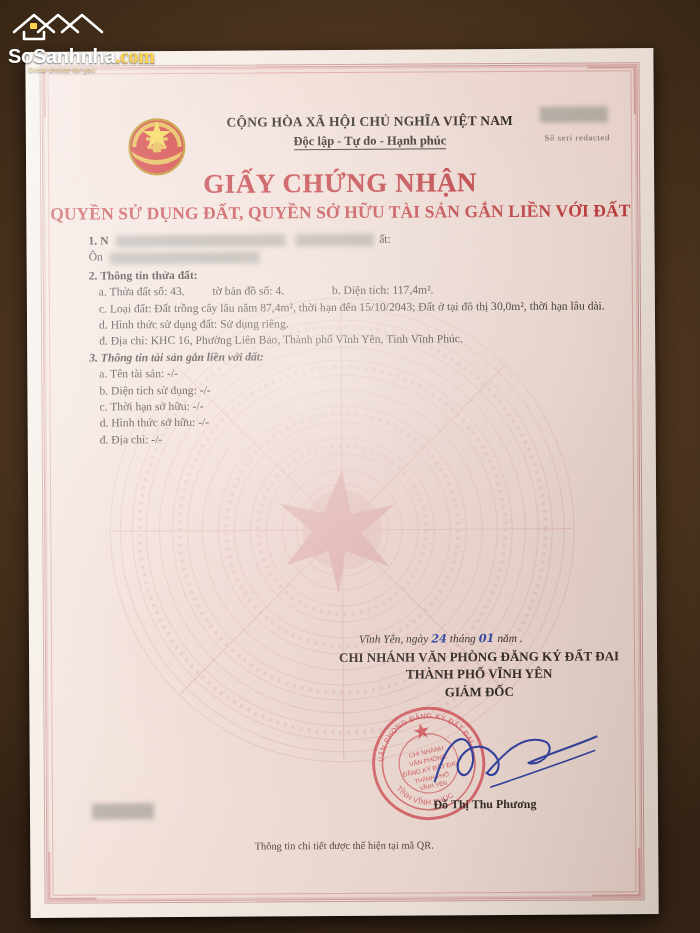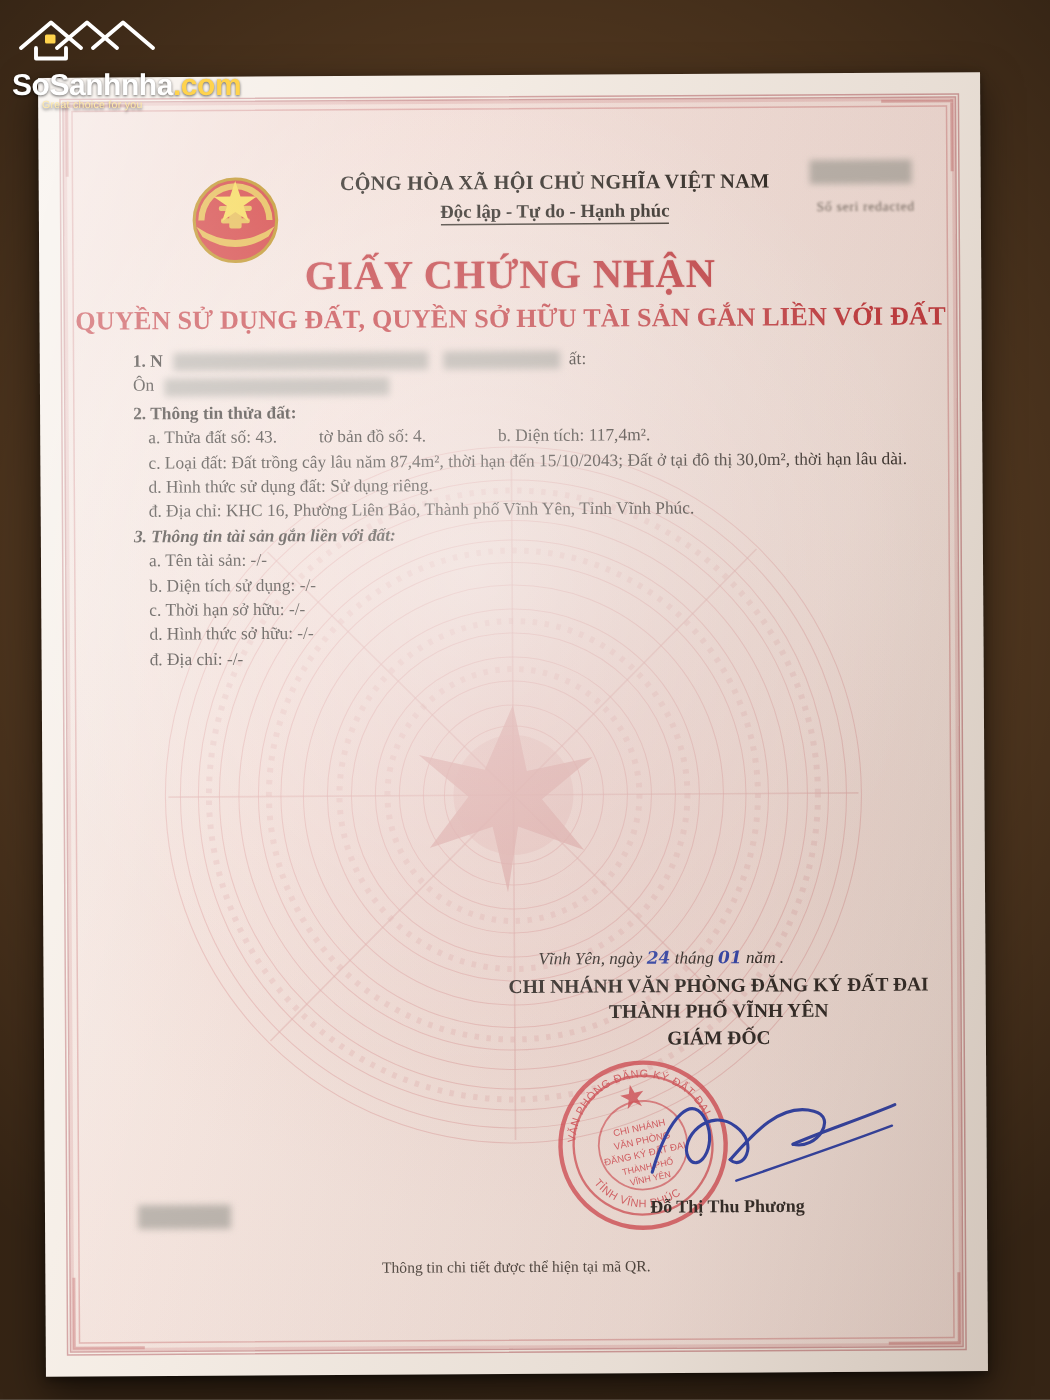--- a/index.html
+++ b/index.html
@@ -312,21 +312,21 @@
   }
   .logo-text {
     font-family: "Liberation Sans", sans-serif;
     font-weight: bold;
     font-size: 20px;
     color: #ffffff;
     letter-spacing: -0.3px;
     text-shadow: 0 1px 2px rgba(0,0,0,0.6);
     line-height: 20px;
   }
-  .logo-text .dot { color: #ffd34d; }
+  .logo-text .dot { color: #ffd34d; font-family: Liberation Serif, serif; }
   .logo-tag {
     font-family: "Liberation Sans", sans-serif;
     font-size: 7px;
     color: #ffe9a8;
     letter-spacing: 0.2px;
     text-shadow: 0 1px 2px rgba(0,0,0,0.6);
     padding-left: 20px;
   }
 </style>
 </head>

